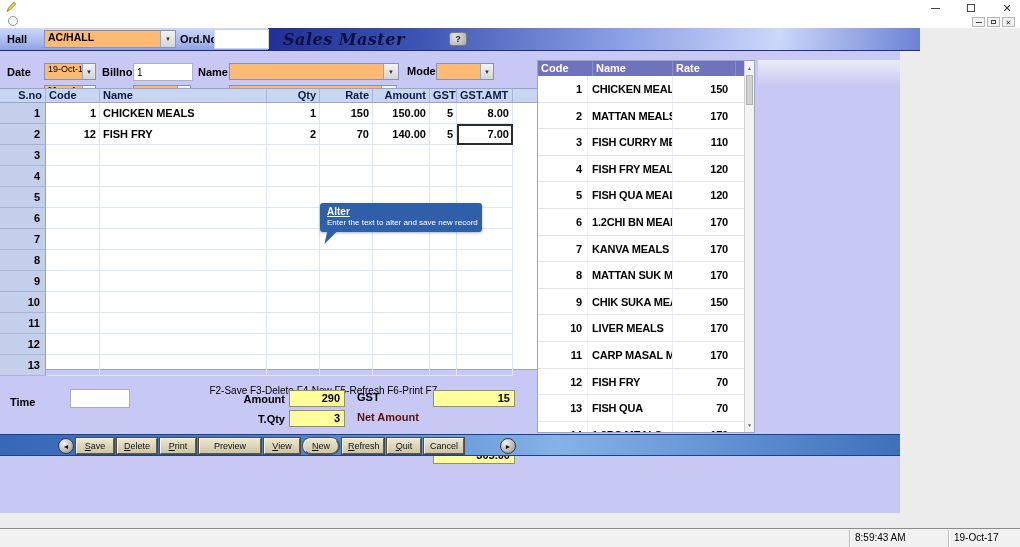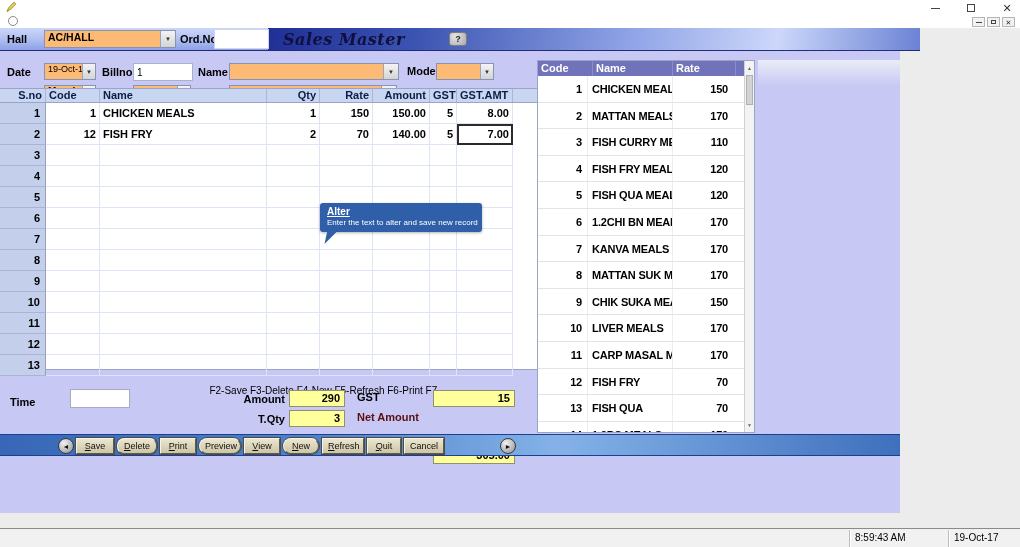--- a/index.html
+++ b/index.html
@@ -95,21 +95,21 @@
 
   
   .btnbar { position:absolute; left:0; top:406px; width:900px; height:22px;
     background:linear-gradient(90deg,#3767b6 0%,#4e82ca 35%,#84b2e8 62%,#3e70bc 100%);
     border-top:1px solid #1d3f8f; border-bottom:1px solid #1d3f8f; }
   .navbtn { position:absolute; top:3px; width:16px; height:16px; border-radius:50%; background:radial-gradient(circle at 35% 30%,#f2f2f2,#8f8f8f); border:1px solid #3a3a3a; display:flex; align-items:center; justify-content:center; font-size:7px; color:#111; }
   .nav-prev{left:58px;} .nav-next{left:500px;}
   .button-row { position:absolute; left:76px; top:3px; display:flex; gap:3px; }
   .pushbtn { height:16px; min-width:34px; padding:0 5px; background:linear-gradient(#ece6cf,#cdc5a6); border:1px solid; border-color:#f7f4e4 #5f5b47 #5f5b47 #f7f4e4; box-shadow:0 0 0 1px #4a4a4a; font-size:9px; line-height:14px; text-align:center; color:#111; }
   .pushbtn u { text-underline-offset:1px; }
-  .btn-save{width:38px;} .btn-delete{width:40px;border-radius:7px;} .btn-print{width:36px;} .btn-preview{width:42px;border-radius:8px;}
+  .btn-save{width:38px;} .btn-delete{width:40px;} .btn-print{width:36px;} .btn-preview{width:62px;}
   .btn-view{width:36px;} .btn-new{width:36px;border-radius:8px;} .btn-refresh{width:42px;} .btn-quit{width:34px;} .btn-cancel{width:40px;}
 
   
   .tooltip { position:absolute; left:320px; top:175px; width:162px; height:29px; background:#2e5fa8; border-radius:3px; color:#fff; padding:3px 7px; z-index:20; box-shadow:0 1px 3px rgba(0,0,0,0.3); }
   .tooltip .tt { font-size:10px; font-weight:bold;text-decoration:underline; }
   .tooltip .tb { font-size:8px; margin-top:1px; white-space:nowrap; }
   .tooltip .tail { position:absolute; left:6px; bottom:-12px; width:0; height:0; border-top:14px solid #2e5fa8; border-right:11px solid transparent; transform:skewX(-12deg); }
 
   
   .statusbar { position:absolute; left:0; top:528px; width:1020px; height:19px; background:#f1f1f1; border-top:1px solid #8a8a8a; font-size:10px; }

